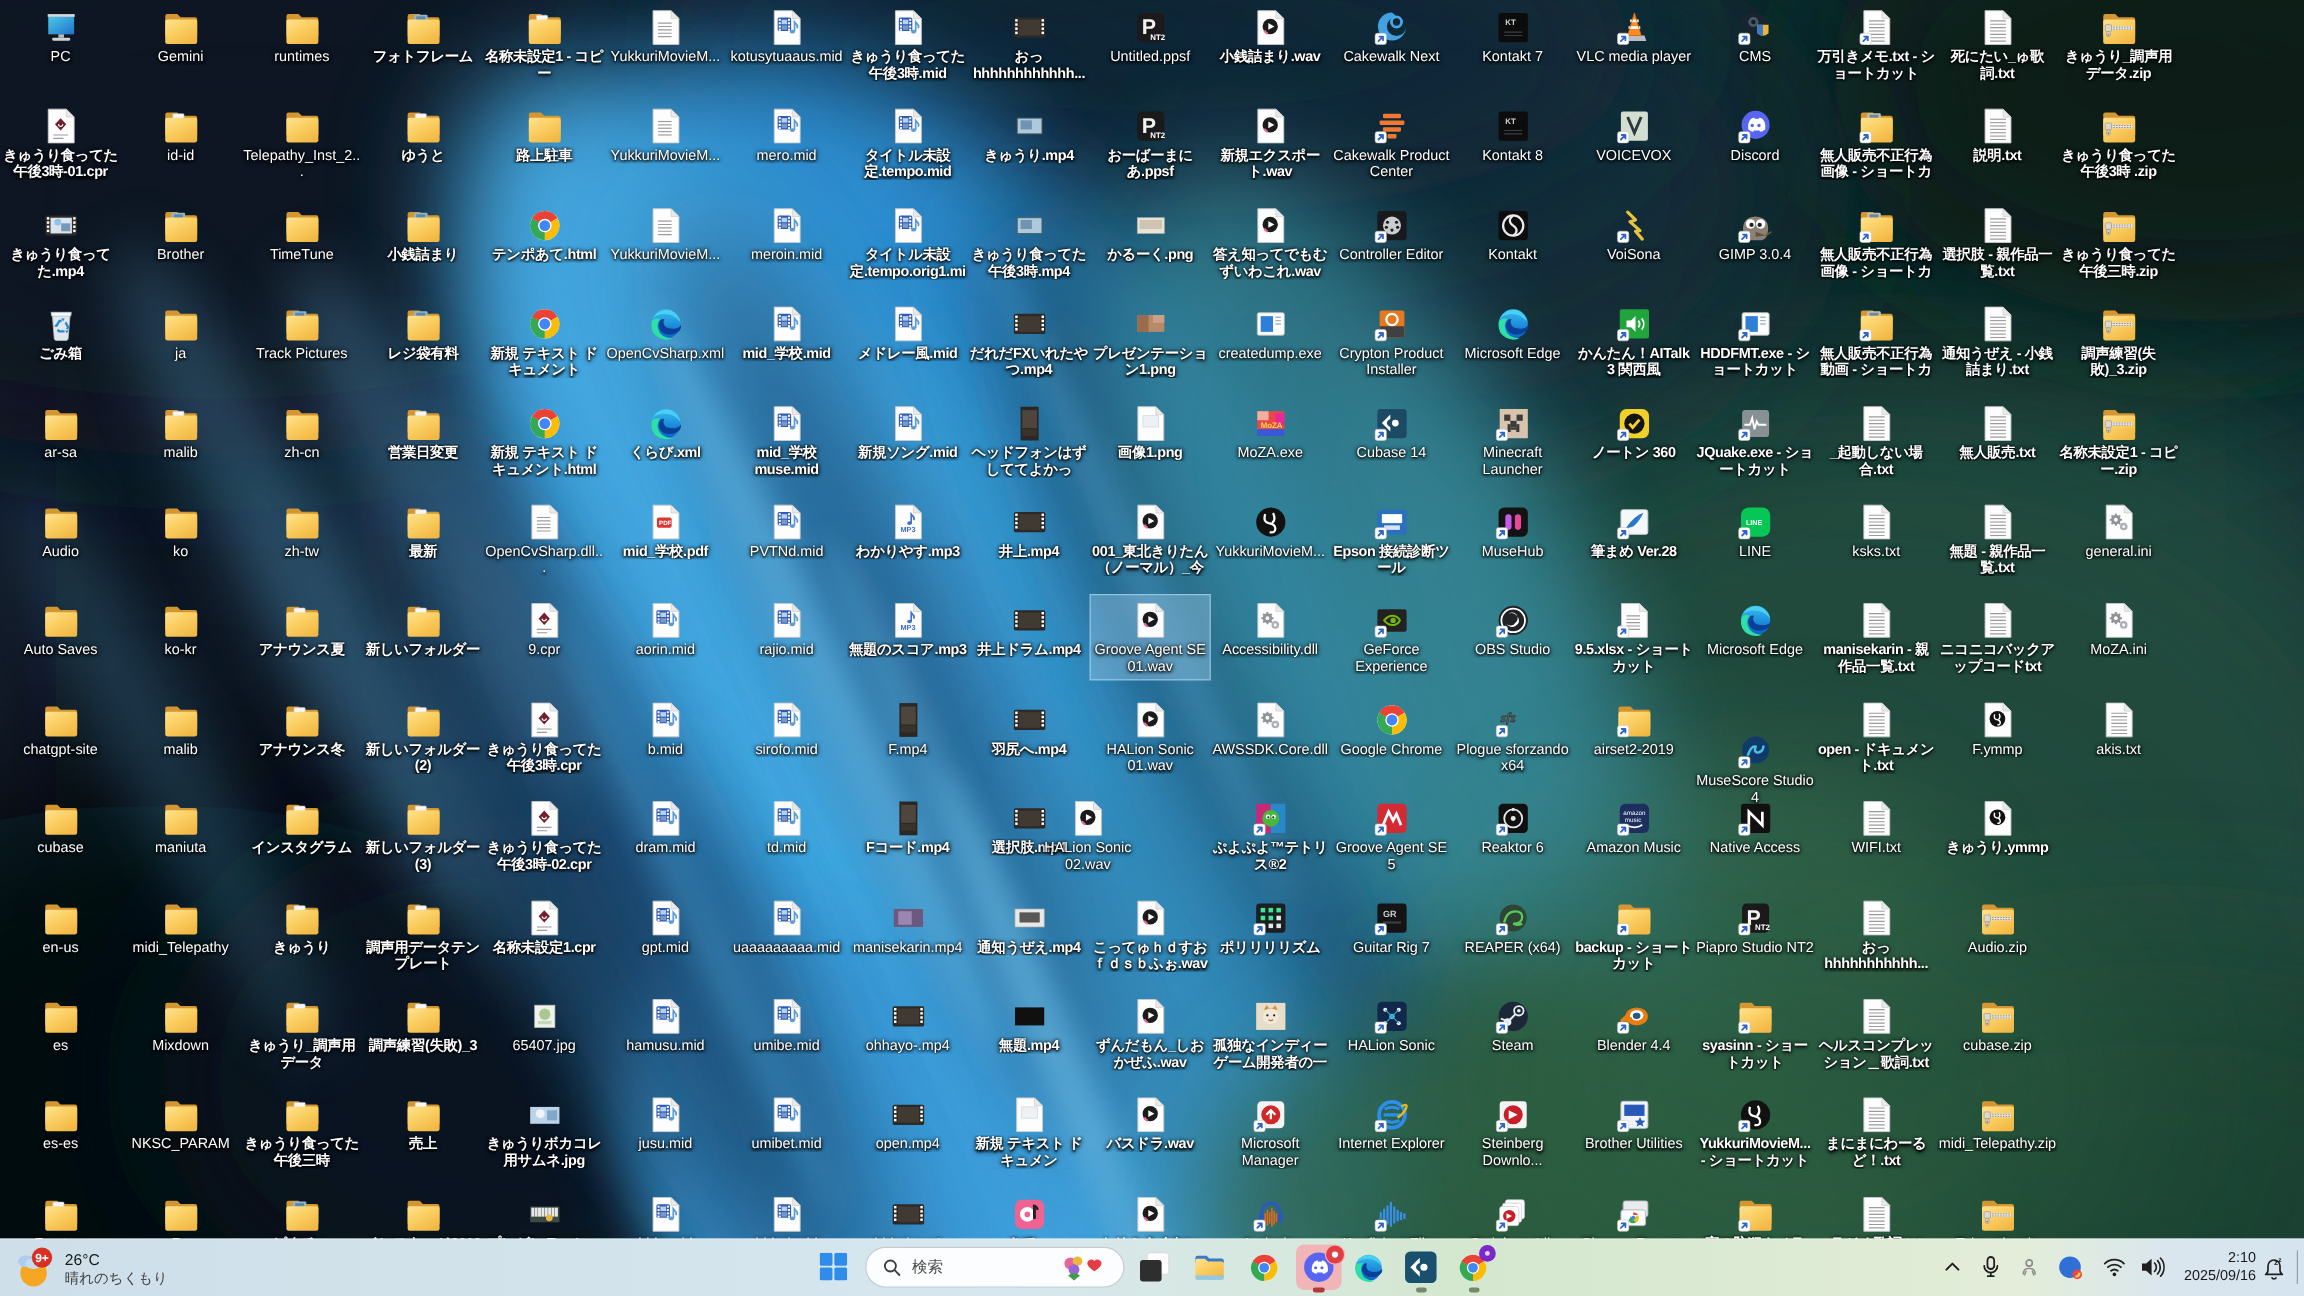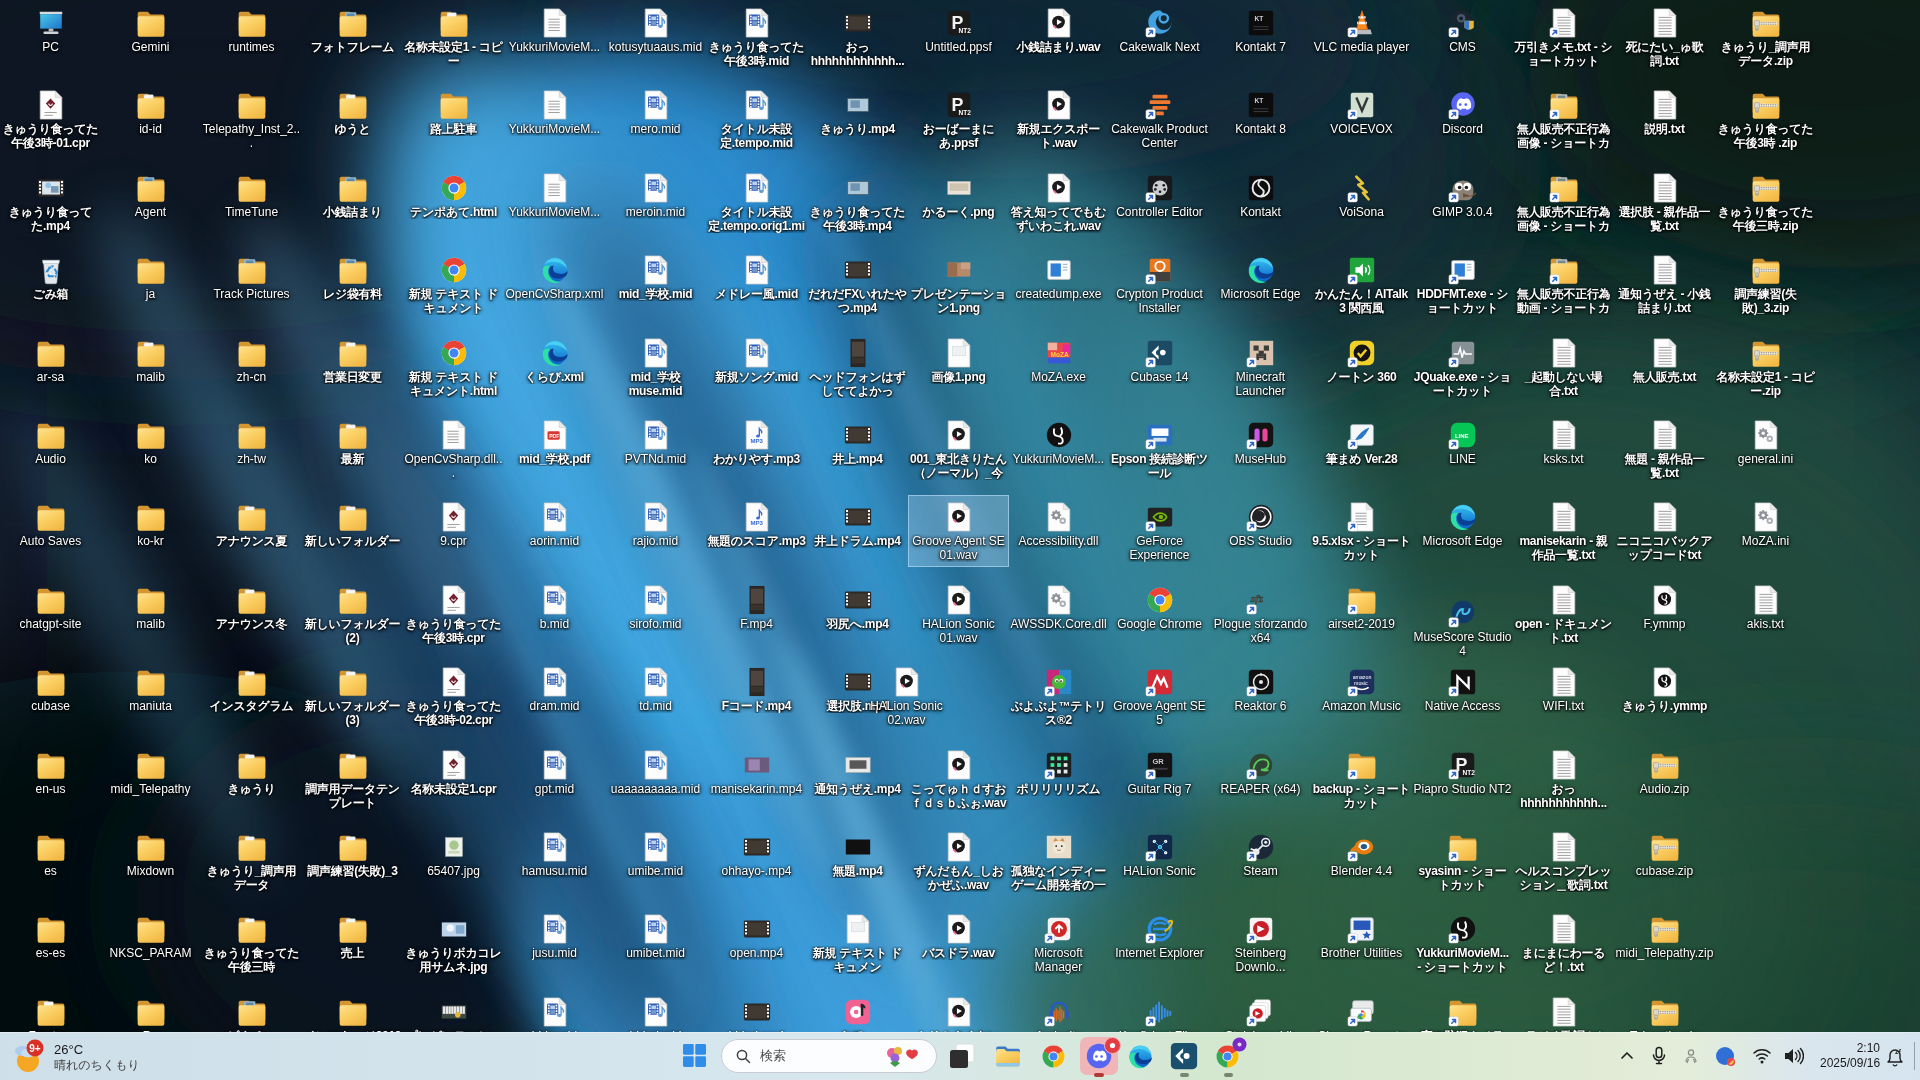--- a/index.html
+++ b/index.html
@@ -1233,21 +1233,21 @@
 <div class="it" style="left:-0px;top:173px">
       <svg class="ic" viewBox="0 0 32 32">
         <use href="#filmth2"></use>
       </svg>
       <div class="lb cj">きゅうり食ってた.mp4</div>
     </div>
 <div class="it" style="left:100px;top:173px">
       <svg class="ic" viewBox="0 0 32 32">
         <use href="#fp"></use>
       </svg>
-      <div class="lb">Agent</div>
+      <div class="lb">Brother</div>
     </div>
 <div class="it" style="left:201px;top:173px">
       <svg class="ic" viewBox="0 0 32 32">
         <use href="#f"></use>
       </svg>
       <div class="lb">TimeTune</div>
     </div>
 <div class="it" style="left:302px;top:173px">
       <svg class="ic" viewBox="0 0 32 32">
         <use href="#fp"></use>
@@ -1847,21 +1847,21 @@
         <use href="#sfz"></use>
       </svg>
       <div class="lb">Plogue sforzando x64</div>
     </div>
 <div class="it" style="left:1311px;top:585px">
       <svg class="ic" viewBox="0 0 32 32">
         <use href="#fs"></use>
       </svg>
       <div class="lb">airset2-2019</div>
     </div>
-<div class="it" style="left:1412px;top:598px">
+<div class="it" style="left:1412px;top:611px">
       <svg class="ic" viewBox="0 0 32 32">
         <use href="#musescore"></use>
       </svg>
       <div class="lb">MuseScore Studio 4</div>
     </div>
 <div class="it" style="left:1513px;top:585px">
       <svg class="ic" viewBox="0 0 32 32">
         <use href="#txt"></use>
       </svg>
       <div class="lb cj">open - ドキュメント.txt</div>

